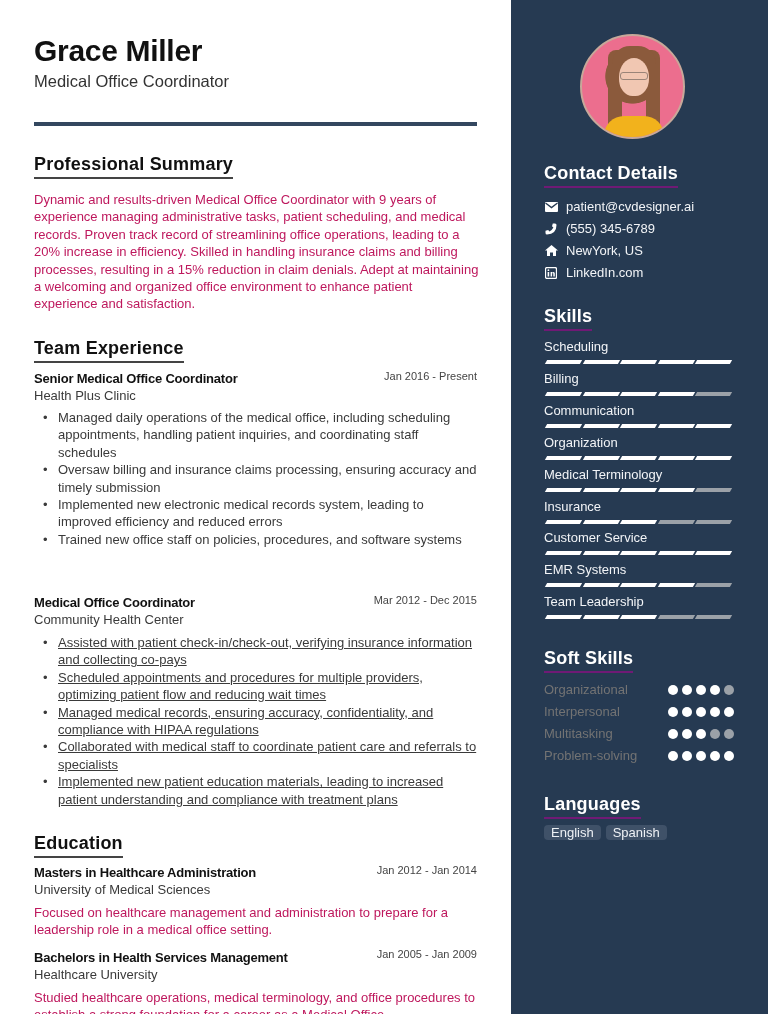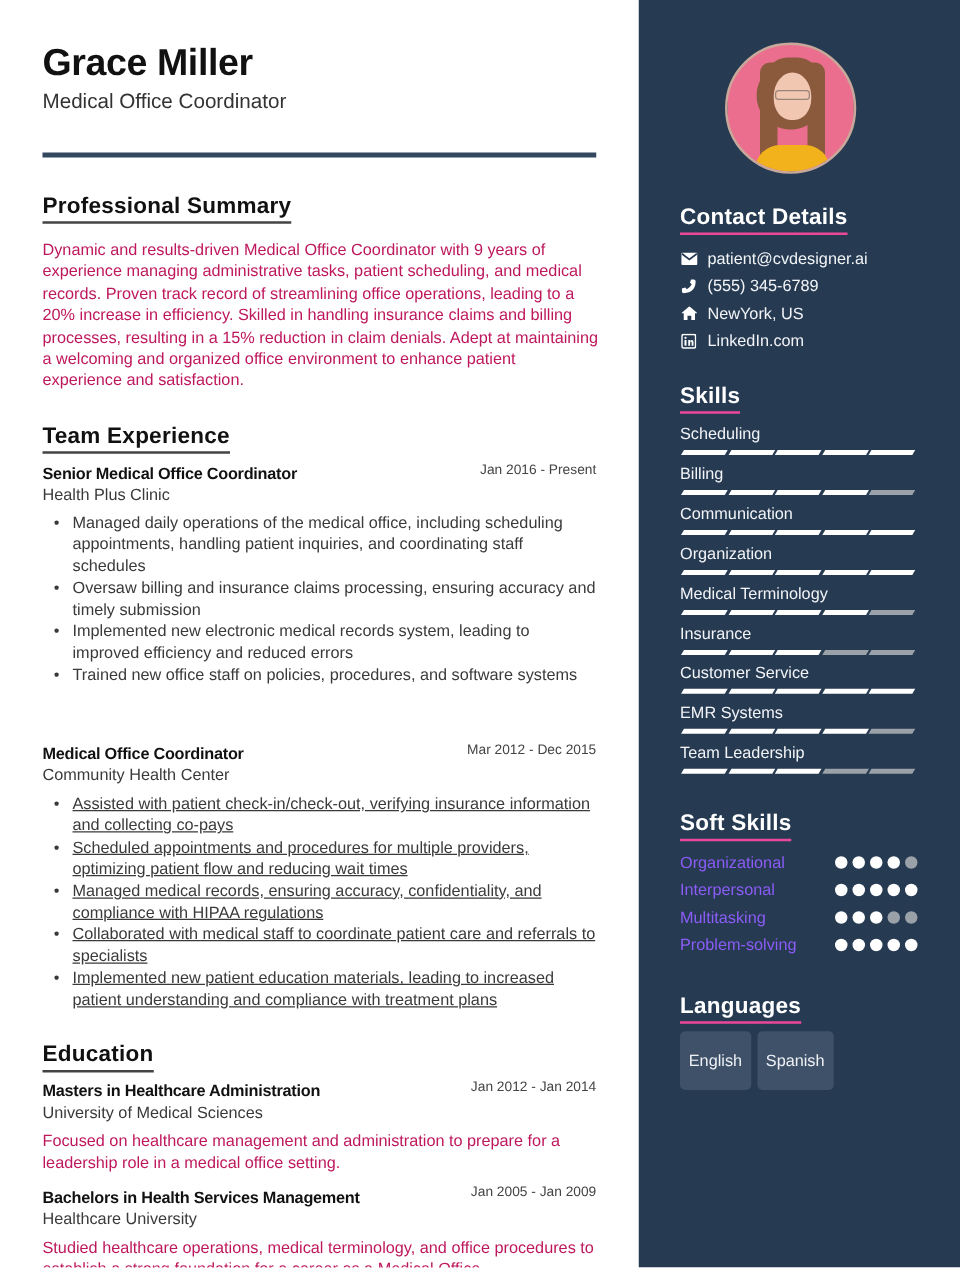--- a/index.html
+++ b/index.html
@@ -18,33 +18,33 @@
   ul.bullets { position: absolute; left: 34px; width: 445px; list-style: none; font-size: 13px; line-height: 17.4px; color: #3a3a3a; }
   ul.bullets li { position: relative; padding-left: 24px; }
   ul.bullets li::before { content: "•"; position: absolute; left: 9px; top: 0; }
   .photo { position: absolute; left: 580px; top: 34px; width: 105px; height: 105px; border-radius: 50%; background: radial-gradient(circle at 50% 40%, #f4a8a0 0 18%, #8b5a3c 19% 34%, #ec6e8e 35%); border: 2px solid #c7a89a; overflow: hidden; }
   .photo .face { position: absolute; left: 37px; top: 22px; width: 30px; height: 38px; border-radius: 50% 50% 45% 45%; background: #f1c7b2; }
   .photo .hair-l { position: absolute; left: 26px; top: 14px; width: 14px; height: 80px; background: #8b5a3c; border-radius: 8px 0 0 0; }
   .photo .hair-r { position: absolute; left: 64px; top: 14px; width: 14px; height: 80px; background: #8b5a3c; border-radius: 0 8px 0 0; }
   .photo .hair-top { position: absolute; left: 30px; top: 10px; width: 44px; height: 18px; background: #8b5a3c; border-radius: 22px 22px 0 0; }
   .photo .shirt { position: absolute; left: 22px; top: 80px; width: 60px; height: 30px; background: #f2b21c; border-radius: 20px 20px 0 0; }
   .photo .glasses { position: absolute; left: 38px; top: 36px; width: 28px; height: 8px; border: 1.5px solid #9a8478; border-radius: 3px; }
-  .r-title { position: absolute; left: 544px; font-size: 18px; font-weight: 600; color: #fff; letter-spacing: 0.2px; padding-bottom: 2px; border-bottom: 2px solid #ec4899; }
+  .r-title { position: absolute; left: 544px; font-size: 18px; font-weight: 600; color: #fff; letter-spacing: 0.2px; padding-bottom: 2px; border-bottom: 2px solid #701a75; }
   .contact { position: absolute; left: 544px; font-size: 13px; color: #f2f4f7; display: flex; align-items: center; }
   .contact .ic { width: 14px; height: 14px; margin-right: 8px; display: inline-flex; align-items: center; justify-content: center; }
   .skill-label { position: absolute; left: 544px; font-size: 13px; color: #f2f4f7; }
   .skill-bar { position: absolute; left: 546px; display: flex; gap: 3px; }
   .seg { width: 34.5px; height: 4px; background: #ffffff; transform: skewX(-30deg); }
   .seg.off { background: #9ba1a8; }
-  .soft-row { position: absolute; left: 544px; width: 190px; display: flex; justify-content: space-between; align-items: center; font-size: 13px; color: #8b5cf6; }
+  .soft-row { position: absolute; left: 544px; width: 190px; display: flex; justify-content: space-between; align-items: center; font-size: 13px; color: #737373; }
   .dots { display: flex; gap: 4px; }
   .dot { width: 10px; height: 10px; border-radius: 50%; background: #fff; }
   .dot.off { background: #9ba1a8; }
   .langs { position: absolute; left: 544px; top: 825px; display: flex; gap: 5px; }
-  .lang { background: #3f5168; color: #eef1f5; font-size: 13px; padding: 16px 7px; border-radius: 4px; }
+  .lang { background: #3f5168; color: #eef1f5; font-size: 13px; padding: 0 7px; border-radius: 4px; }
 </style>
 </head>
 <body>
 
 <div class="left"></div>
 <div class="right"></div>
 
 <div class="name">Grace Miller</div>
 <div class="role">Medical Office Coordinator</div>
 <div class="rule"></div>

